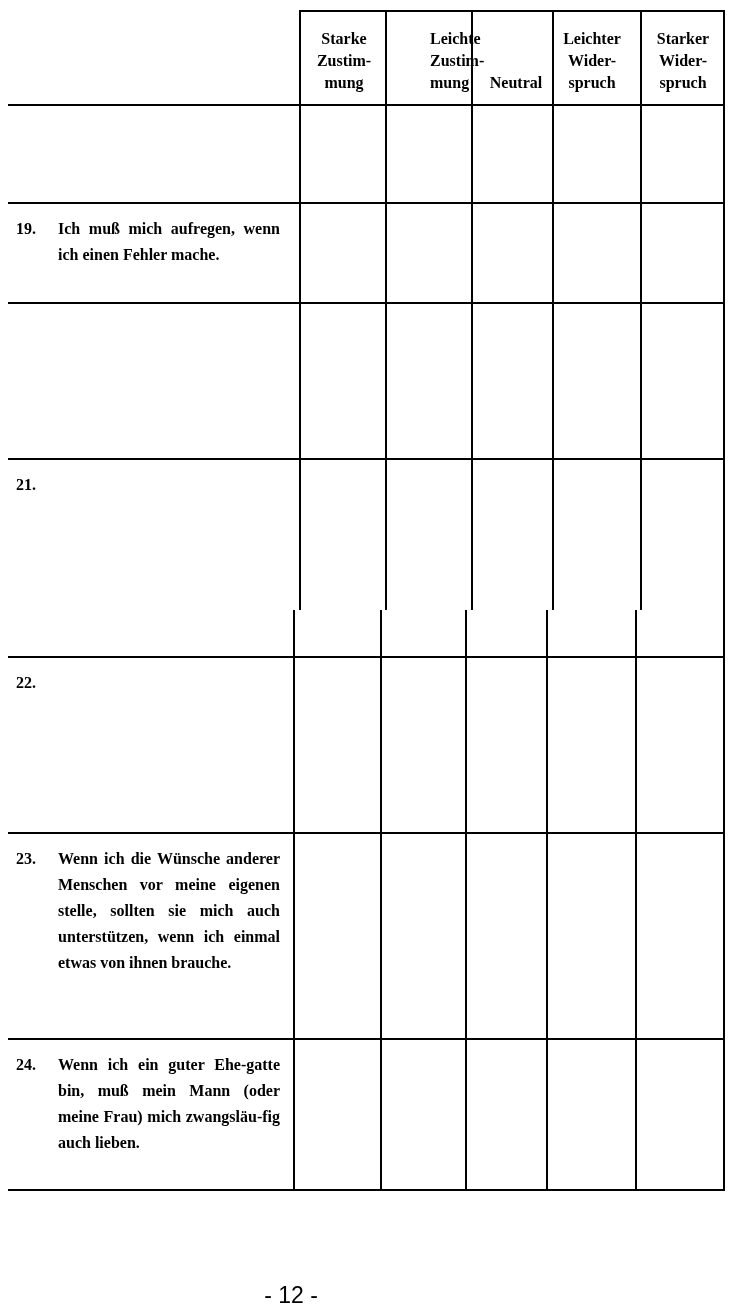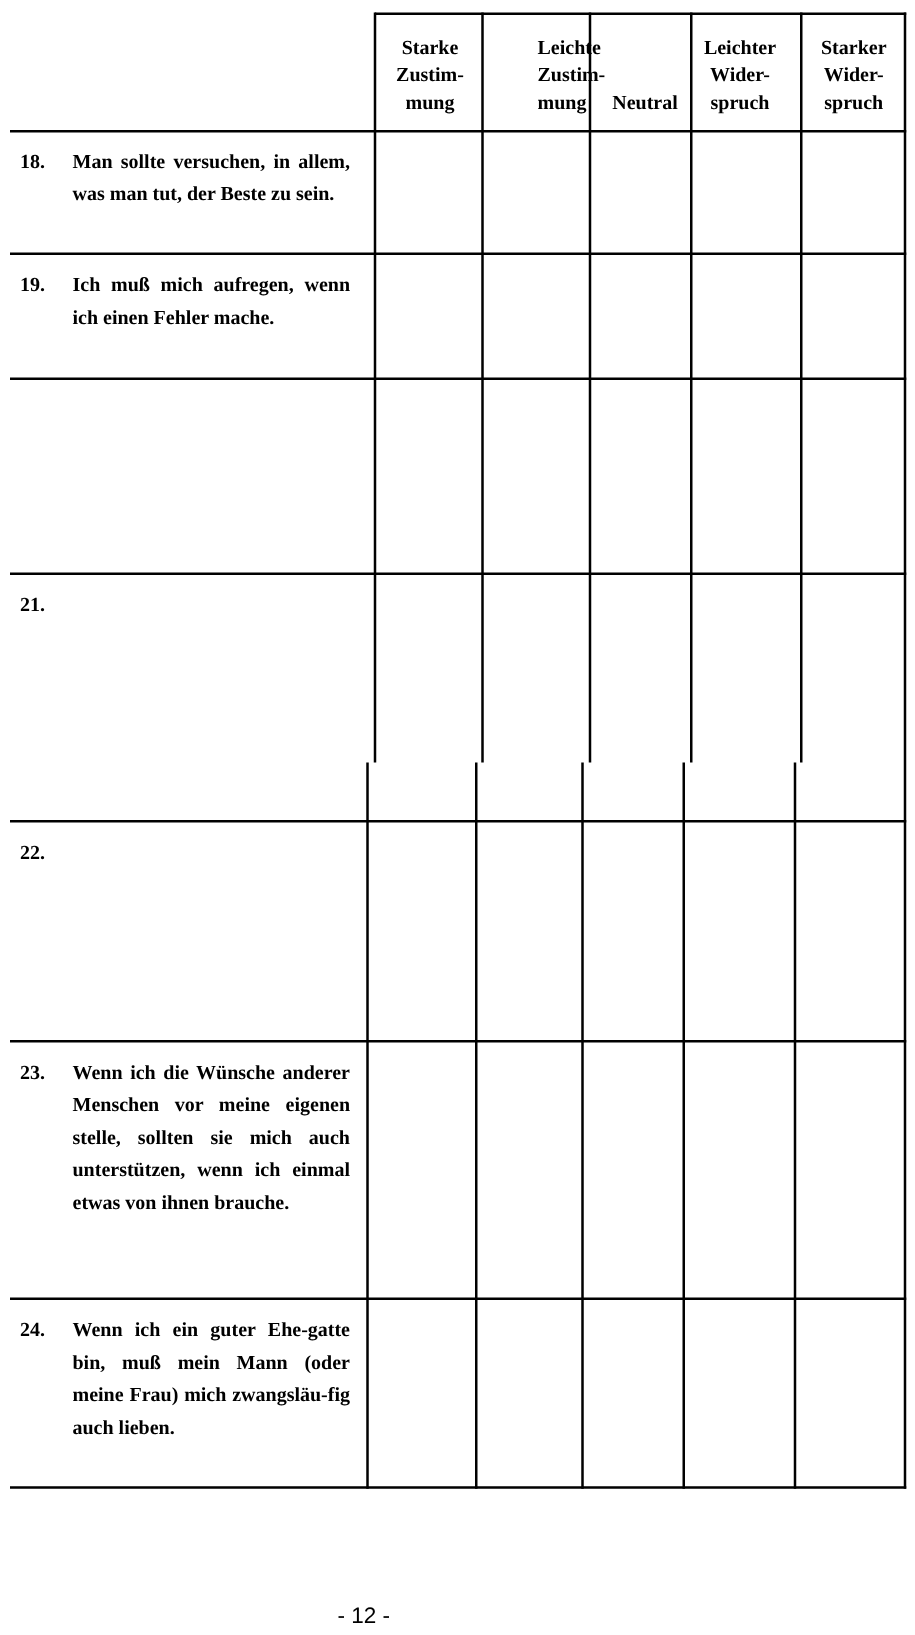--- a/index.html
+++ b/index.html
@@ -9,21 +9,21 @@
   .hline { position:absolute; height:2px; background:#000; }
   .vline { position:absolute; width:2px; background:#000; }
   .hdr { position:absolute; top:12px; height:90px; display:flex; flex-direction:column;
          justify-content:flex-end; text-align:center; font-size:16px; line-height:22px;
          font-weight:bold; padding-bottom:8px; box-sizing:border-box; }
   .item { position:absolute; left:8px; width:278px; font-size:16px; line-height:26px;
           font-weight:bold; }
   .item .num { position:absolute; left:8px; top:0; }
   .item .txt { position:absolute; left:50px; right:6px; top:0; text-align:justify; }
   .pagenum { position:absolute; top:1282px; left:0; width:582px; text-align:center;
-             font-family:"Liberation Sans", sans-serif; font-size:18px; }
+             font-family:"Liberation Sans", sans-serif; font-size:23px; }
 </style>
 </head>
 <body>
 
 <div class="page">
 
   <div class="hdr" style="left:302px;width:84px;">
     <div>Starke</div>
     <div>Zustim-</div>
     <div>mung</div>
@@ -62,24 +62,20 @@
   <div class="vline" style="left:385px;top:10px;height:600px;"></div>
   <div class="vline" style="left:380px;top:610px;height:581px;"></div>
   <div class="vline" style="left:471px;top:10px;height:600px;"></div>
   <div class="vline" style="left:465px;top:610px;height:581px;"></div>
   <div class="vline" style="left:552px;top:10px;height:600px;"></div>
   <div class="vline" style="left:546px;top:610px;height:581px;"></div>
   <div class="vline" style="left:640px;top:10px;height:600px;"></div>
   <div class="vline" style="left:635px;top:610px;height:581px;"></div>
   <div class="vline" style="left:723px;top:10px;height:1181px;"></div>
 
-  <div class="item" style="top:117px;height:80px;">
-    <span class="num">18.</span>
-    <span class="txt">Man sollte versuchen, in allem, was man tut, der Beste zu sein.</span>
-  </div>
   <div class="item" style="top:216px;height:80px;">
     <span class="num">19.</span>
     <span class="txt">Ich muß mich aufregen, wenn ich einen Fehler mache.</span>
   </div>
   <div class="item" style="top:472px;height:180px;">
     <span class="num">21.</span>
   </div>
   <div class="item" style="top:670px;height:160px;">
     <span class="num">22.</span>
   </div>

